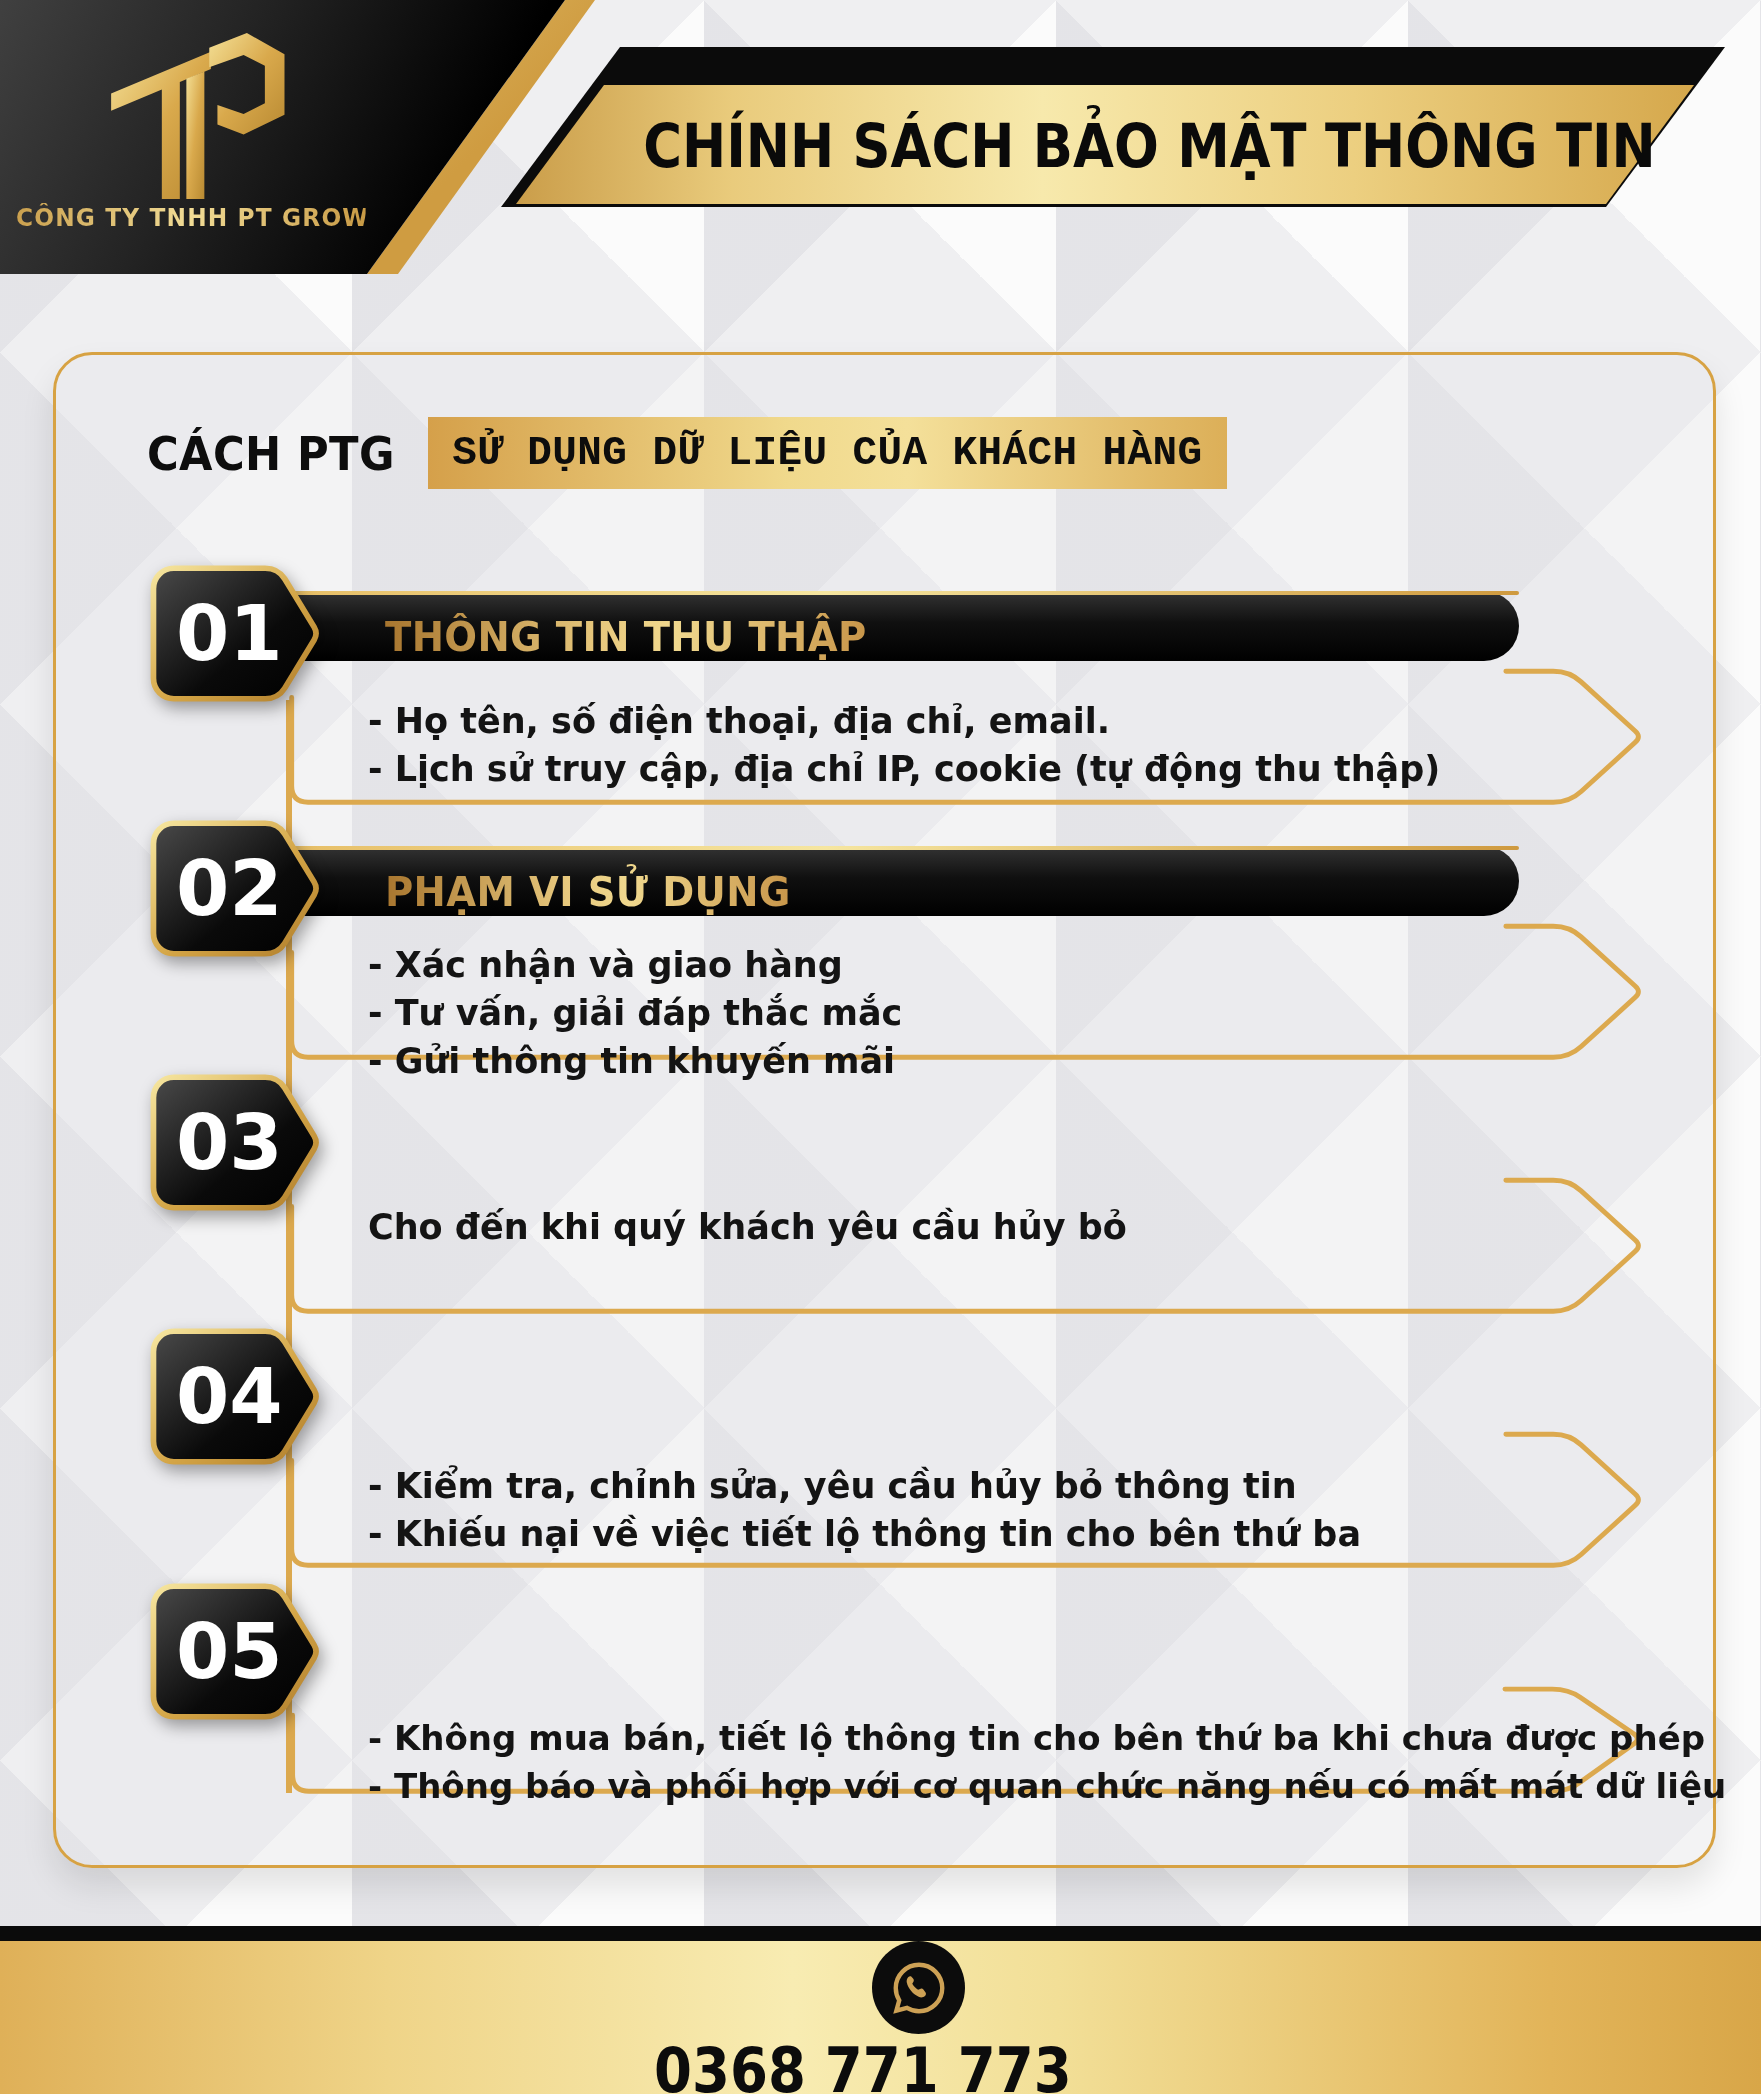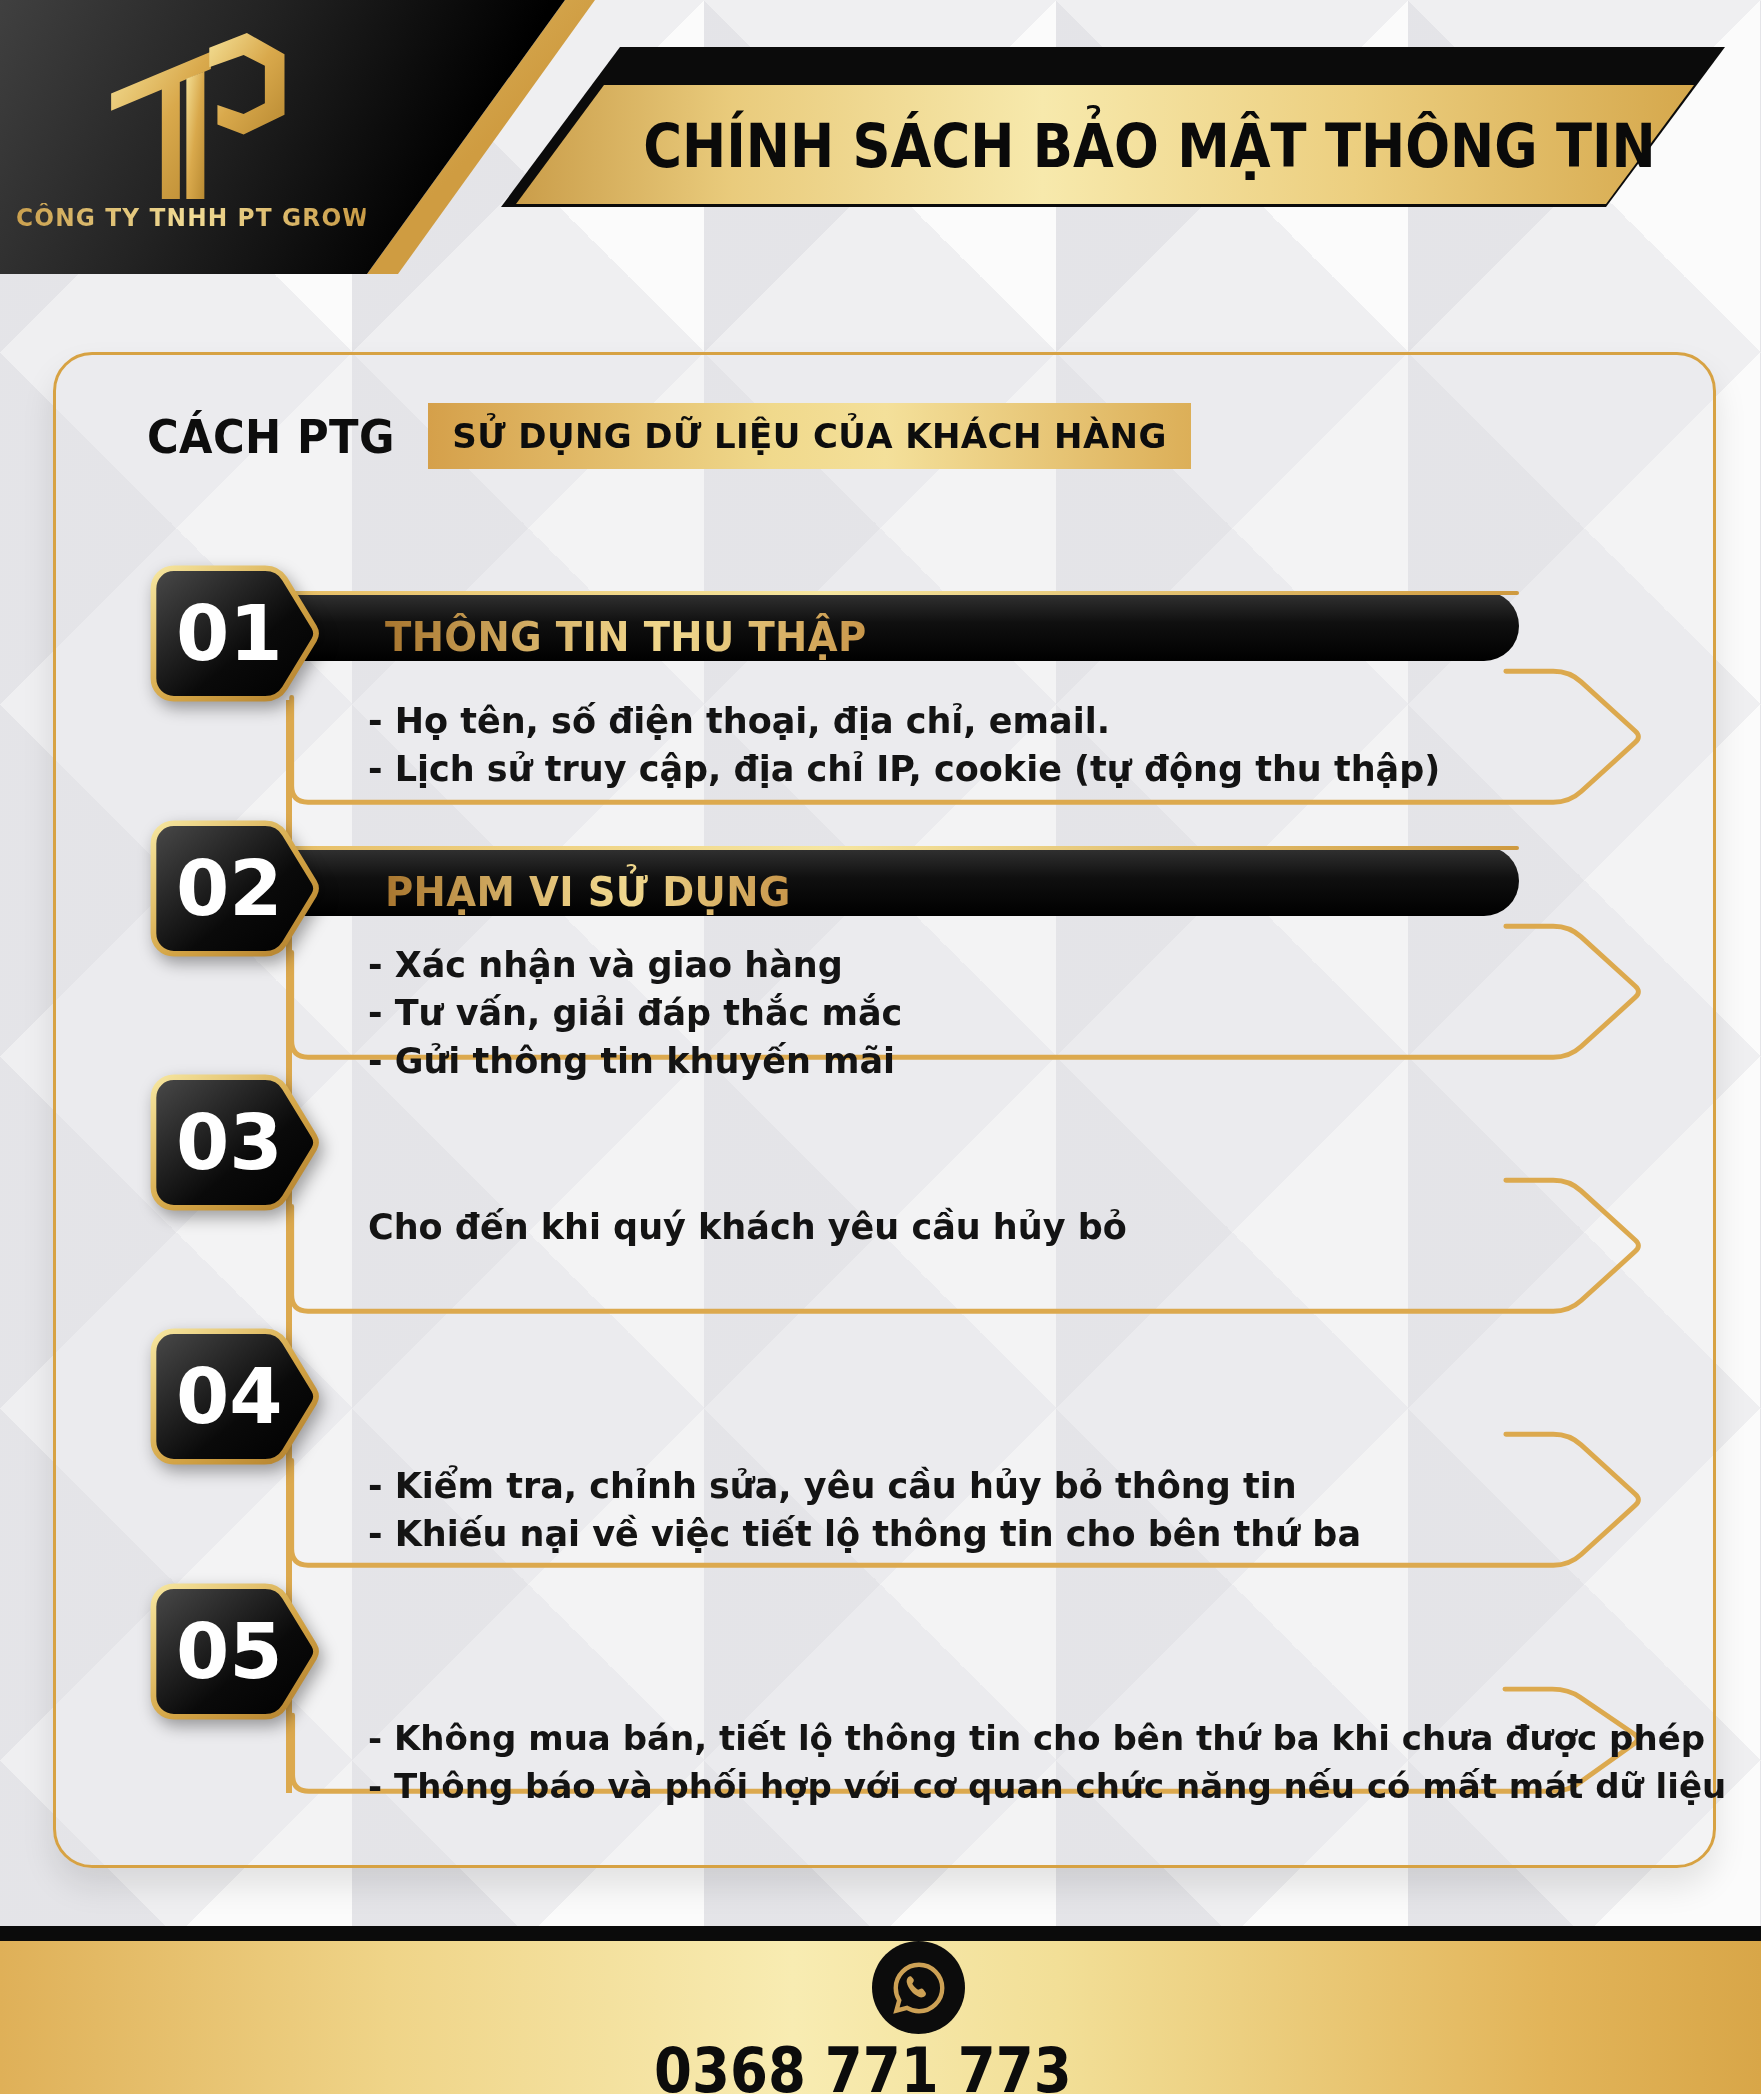--- a/index.html
+++ b/index.html
@@ -34,26 +34,26 @@
   .company-name{left:16.4px;top:203px;width:368px;text-align:center;
     font-size:24.5px;font-weight:bold;letter-spacing:1.2px;white-space:nowrap;
     background:linear-gradient(90deg,#caa04e,#f1dc96,#c89a45);
     -webkit-background-clip:text;background-clip:text;color:transparent;
     -webkit-text-fill-color:transparent;transform:scaleX(.95);transform-origin:left;}
 
   
   .card{left:53px;top:352px;width:1657px;height:1510px;border:3.3px solid #d7a243;border-radius:39px;
     background:rgba(228,228,232,.35);box-shadow:0 18px 33px rgba(0,0,0,.10);}
 
-  .intro{left:147px;top:403px;display:flex;align-items:center;}
+  .intro{left:147px;top:417px;display:flex;align-items:center;}
   .intro-prefix{font-size:47px;font-weight:bold;color:#0d0d0d;letter-spacing:0.4px;white-space:nowrap;
     transform:scaleX(.92);transform-origin:left;}
-  .intro-highlight{margin-left:11.5px;padding:13px 24.5px;font-size:34px;font-weight:bold;color:#0d0d0d;
+  .intro-highlight{margin-left:11.5px;padding:13px 24.5px;font-size:41px;font-weight:bold;color:#0d0d0d;
     white-space:nowrap;letter-spacing:0.4px;
-    background:linear-gradient(90deg,#d5a04a 0%,#f0d98c 45%,#f4e09a 60%,#dcaf58 100%);}
+    background:linear-gradient(90deg,#d5a04a 0%,#f0d98c 45%,#f4e09a 60%,#dcaf58 100%);font-family:Liberation Mono, monospace;}
 
   
   .step{left:123px;width:1563px;height:274px;}
   .outline{left:0;top:0;}
   .v-line{left:286px;top:700px;width:5.7px;height:1093px;background:#dca94e;z-index:1;}
   .bar{left:136px;top:49px;width:1260px;height:70px;z-index:2;
     background:linear-gradient(180deg,#343434 0%,#101010 45%,#000 100%);
     border-radius:0 43px 43px 0;}
   .bar:before{content:"";position:absolute;left:0;top:0;width:100%;height:4.1px;border-radius:3.3px;
     background:linear-gradient(90deg,#e6bc63,#f6e6a0 45%,#cf9a3f);}

